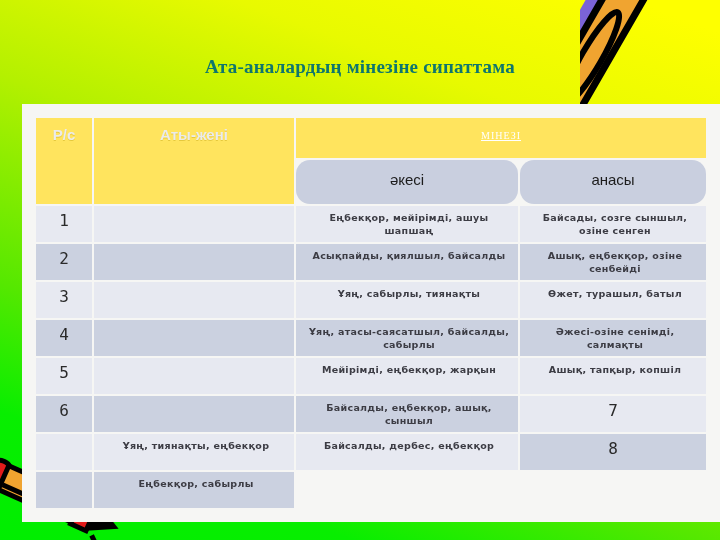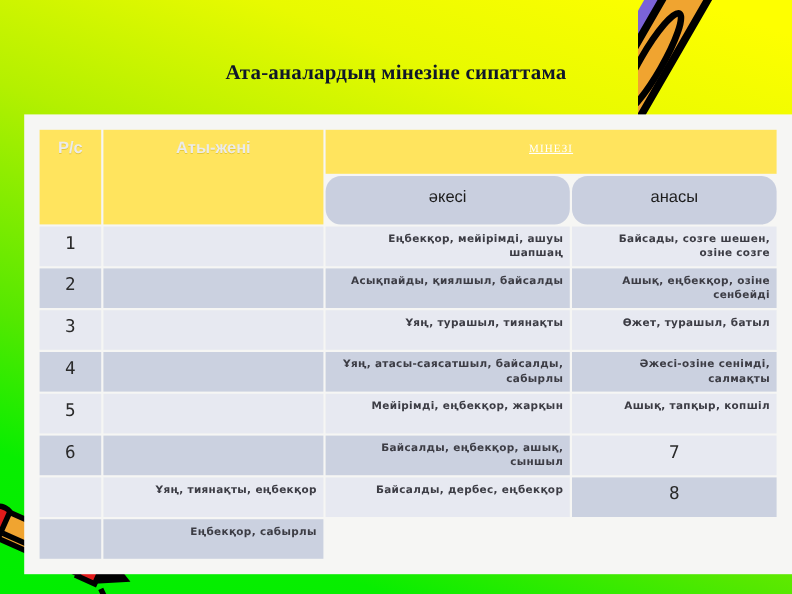--- a/index.html
+++ b/index.html
@@ -3,21 +3,21 @@
 <meta charset="utf-8">
 <style>
   html,body{margin:0;padding:0;}
   body{
     width:720px;height:540px;overflow:hidden;position:relative;
     background:linear-gradient(200deg,#feff00 4%,#e8fa00 22%,#b4f000 42%,#55e800 68%,#08ee00 84%,#00ee00 100%);
     font-family:"Liberation Sans",sans-serif;
   }
   .title{
     position:absolute;top:56px;left:0;width:720px;text-align:center;z-index:3;
-    font-family:"Liberation Serif",serif;font-weight:bold;font-size:19px;color:#0f172a;
+    font-family:"Liberation Serif",serif;font-weight:bold;font-size:19px;color:#0f766e;
     letter-spacing:0.2px;
   }
   .deco{position:absolute;z-index:1;}
   #pencil-tr{top:0;right:0;}
   #pencil-bl{left:0;bottom:0;}
   .char-table{
     position:absolute;left:22px;top:104px;z-index:2;
     display:grid;
     grid-template-columns:56px 200px 222px 186px;
     grid-template-rows:40px 44px repeat(8,36px);
@@ -39,21 +39,21 @@
     background:#c9cfdf;color:#1c1c1c;font-size:15px;text-align:center;padding-top:11px;border-radius:14px;
   }
   .row-odd{background:#e7e9f1;}
   .row-even{background:#cbd1e0;}
   .num-cell{
     font-family:"DejaVu Sans Mono",monospace;font-size:16px;color:#2a2a2a;
     text-align:center;padding-top:5px;
   }
   .trait-cell{
     font-family:"DejaVu Sans",sans-serif;font-weight:bold;font-size:9.5px;line-height:13px;
-    color:#3c3c44;text-align:right;padding:5px 6px 0 10px;letter-spacing:0.3px;
+    color:#3c3c44;text-align:center;padding:5px 6px 0 10px;letter-spacing:0.3px;
   }
   .name-cell{}
 </style>
 </head>
 <body>
 
 <svg id="pencil-tr" class="deco" width="140" height="540" viewBox="0 0 140 540">
   <path d="M124 148 C 112 188, 120 214, 110 244 C 102 272, 116 290, 106 320
            C 98 350, 114 368, 103 400 C 96 430, 112 448, 99 478 C 94 496, 104 504, 99 512" fill="none" stroke="#6a55d8" stroke-width="9" stroke-linecap="round"></path>
   <g transform="translate(46,-6) rotate(30)">
@@ -86,30 +86,30 @@
 
   <div class="cell hdr hdr-main span2rows">Р/с</div>
   <div class="cell hdr hdr-main span2rows">Аты-жені</div>
   <div class="cell hdr hdr-minezi">мінезі</div>
   <div class="cell hdr-sub">әкесі</div>
   <div class="cell hdr-sub">анасы</div>
 
   <div class="cell row-odd num-cell">1</div>
   <div class="cell row-odd name-cell"></div>
   <div class="cell row-odd trait-cell">Еңбекқор, мейірімді, ашуы шапшаң</div>
-  <div class="cell row-odd trait-cell">Байсады, созге шешен, озіне созге</div>
+  <div class="cell row-odd trait-cell">Байсады, созге сыншыл, озіне сенген</div>
 
   <div class="cell row-even num-cell">2</div>
   <div class="cell row-even name-cell"></div>
   <div class="cell row-even trait-cell">Асықпайды, қиялшыл, байсалды</div>
   <div class="cell row-even trait-cell">Ашық, еңбекқор, озіне сенбейді</div>
 
   <div class="cell row-odd num-cell">3</div>
   <div class="cell row-odd name-cell"></div>
-  <div class="cell row-odd trait-cell">Ұяң, турашыл, тиянақты</div>
+  <div class="cell row-odd trait-cell">Ұяң, сабырлы, тиянақты</div>
   <div class="cell row-odd trait-cell">Өжет, турашыл, батыл</div>
 
   <div class="cell row-even num-cell">4</div>
   <div class="cell row-even name-cell"></div>
   <div class="cell row-even trait-cell">Ұяң, атасы-саясатшыл, байсалды, сабырлы</div>
   <div class="cell row-even trait-cell">Әжесі-озіне сенімді, салмақты</div>
 
   <div class="cell row-odd num-cell">5</div>
   <div class="cell row-odd name-cell"></div>
   <div class="cell row-odd trait-cell">Мейірімді, еңбекқор, жарқын</div>

